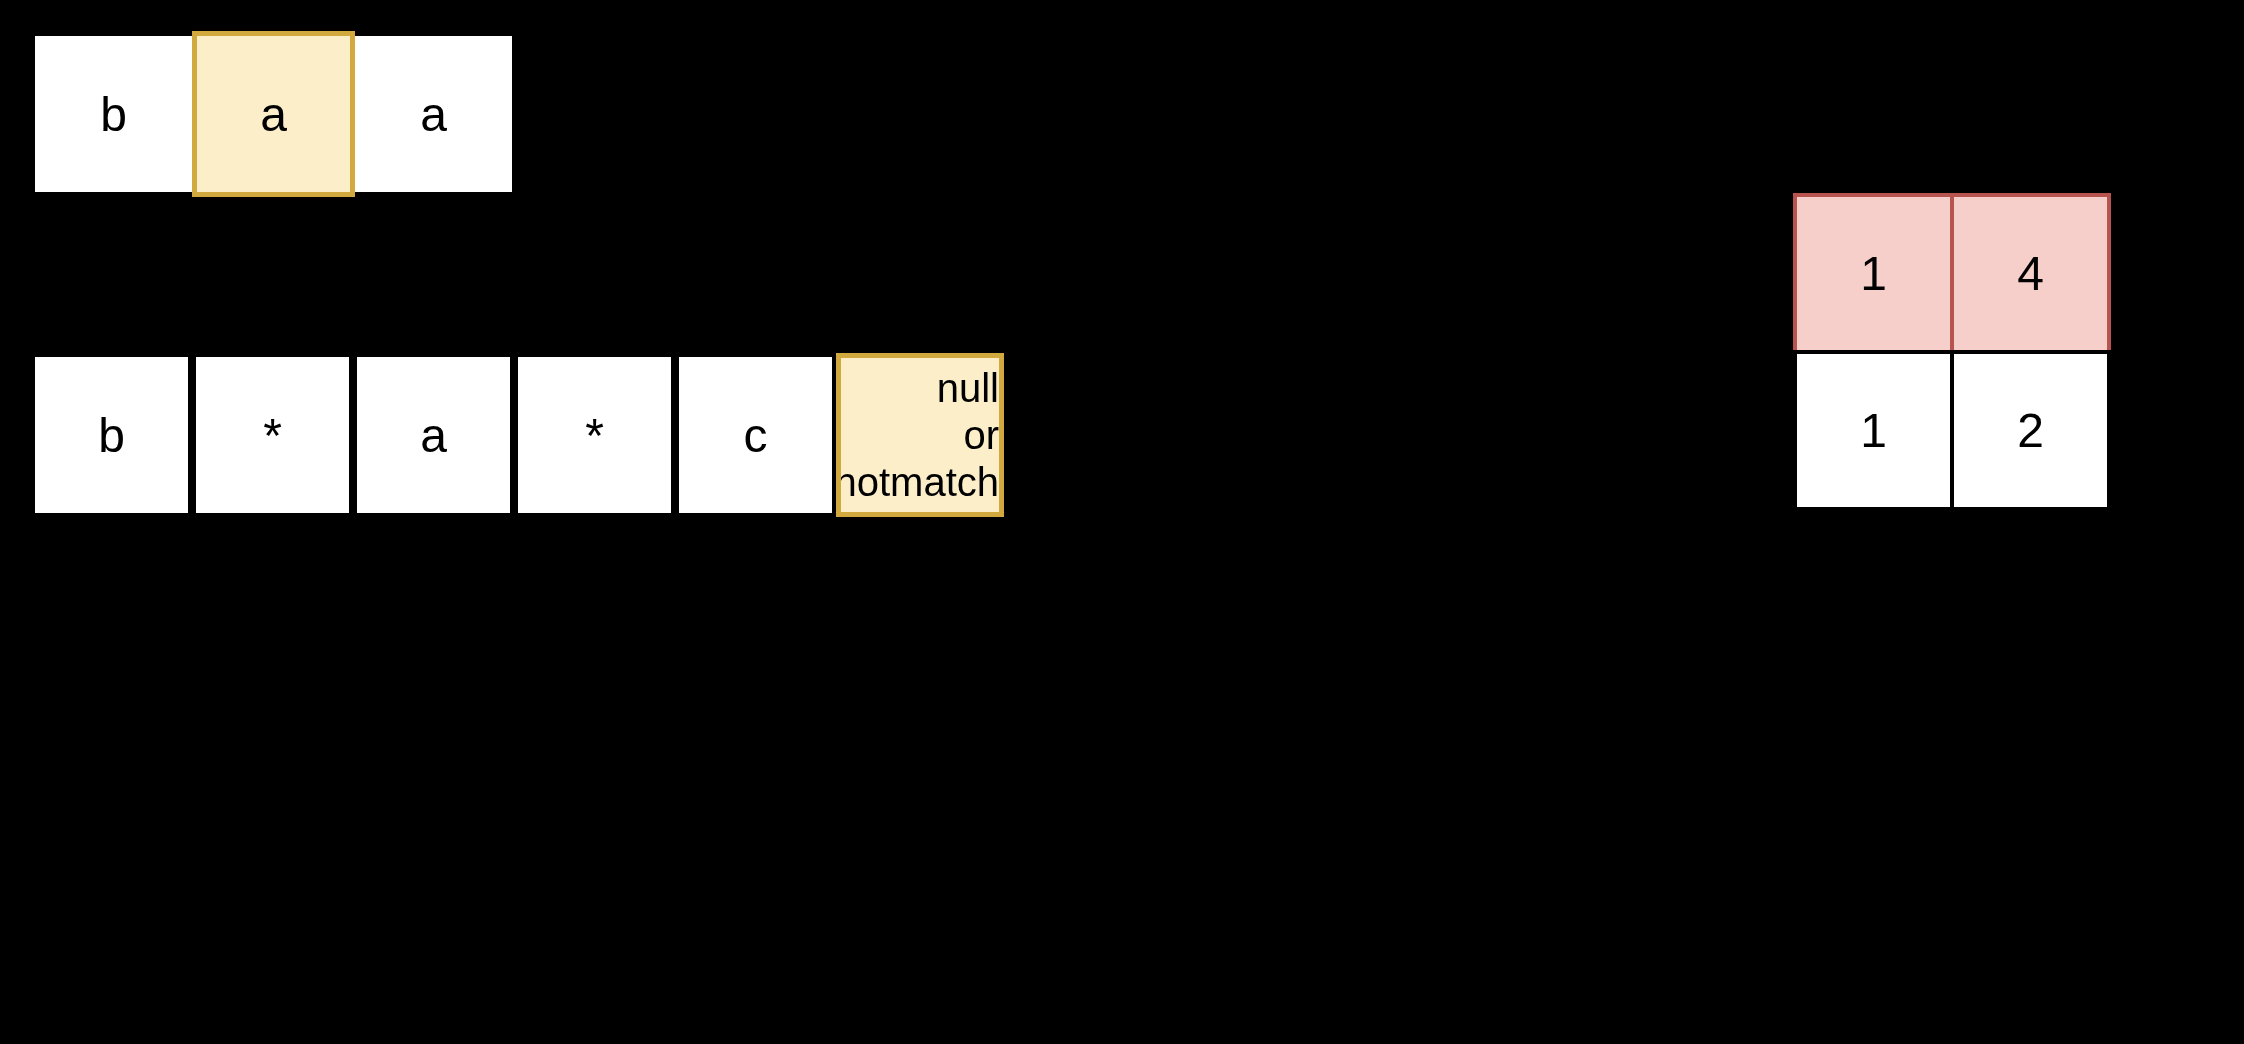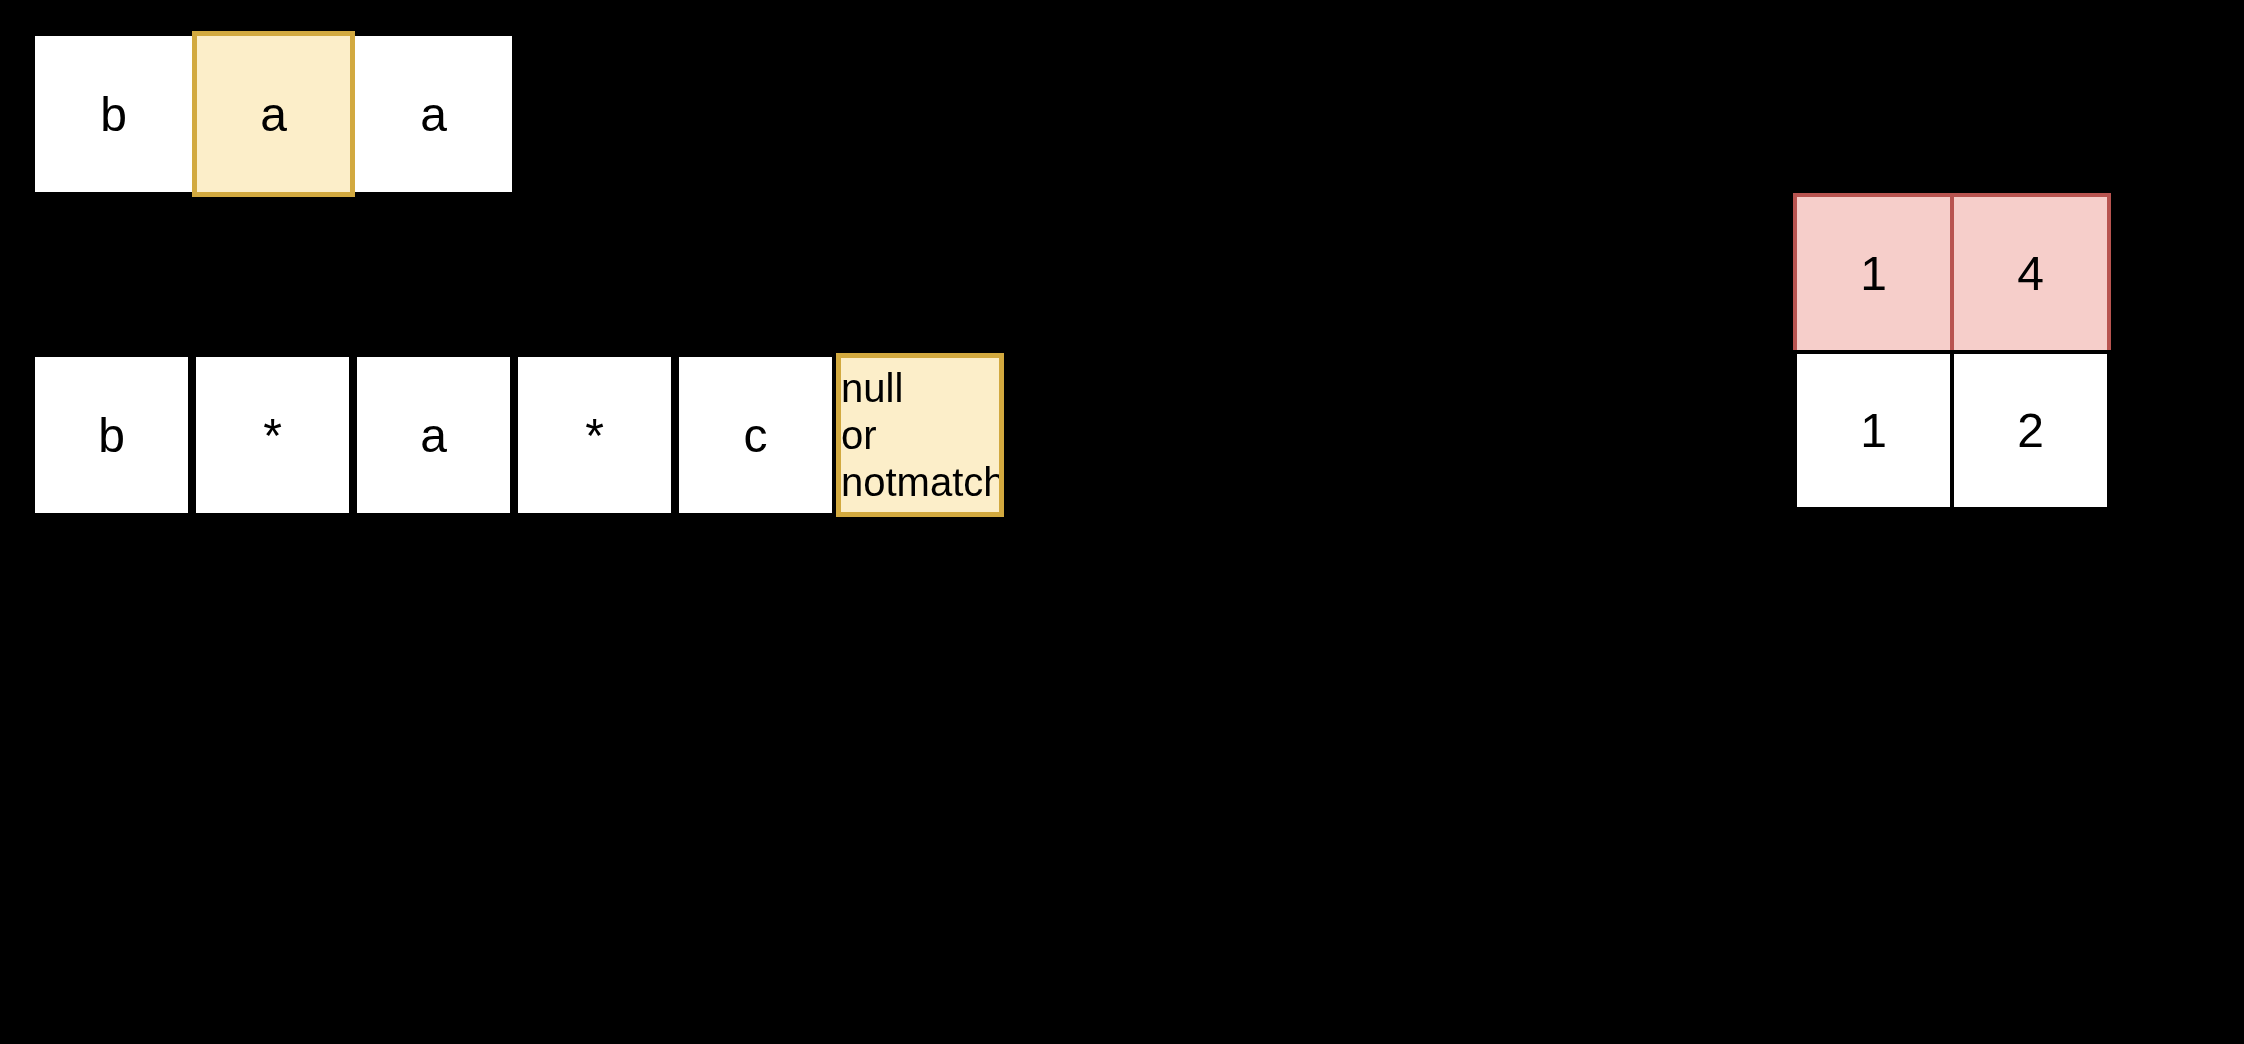--- a/index.html
+++ b/index.html
@@ -57,21 +57,21 @@
   .middle-row .cell { width: 153px; height: 156px; }
   .middle-row .result {
     box-sizing: border-box;
     width: 168px;
     height: 164px;
     margin-left: -4px;
     background: var(--highlight-yellow-fill, #fceec9);
     border: 5px solid var(--highlight-yellow-border, #d2a93f);
     display: flex;
     flex-direction: column;
-    align-items: flex-start;
+    align-items: flex-end;
     justify-content: center;
     overflow: hidden;
     font-size: 40px;
     line-height: 47px;
     white-space: nowrap;
     color: var(--cell-text, #000);
     text-align: center;
   }
   
   .count-grid {

